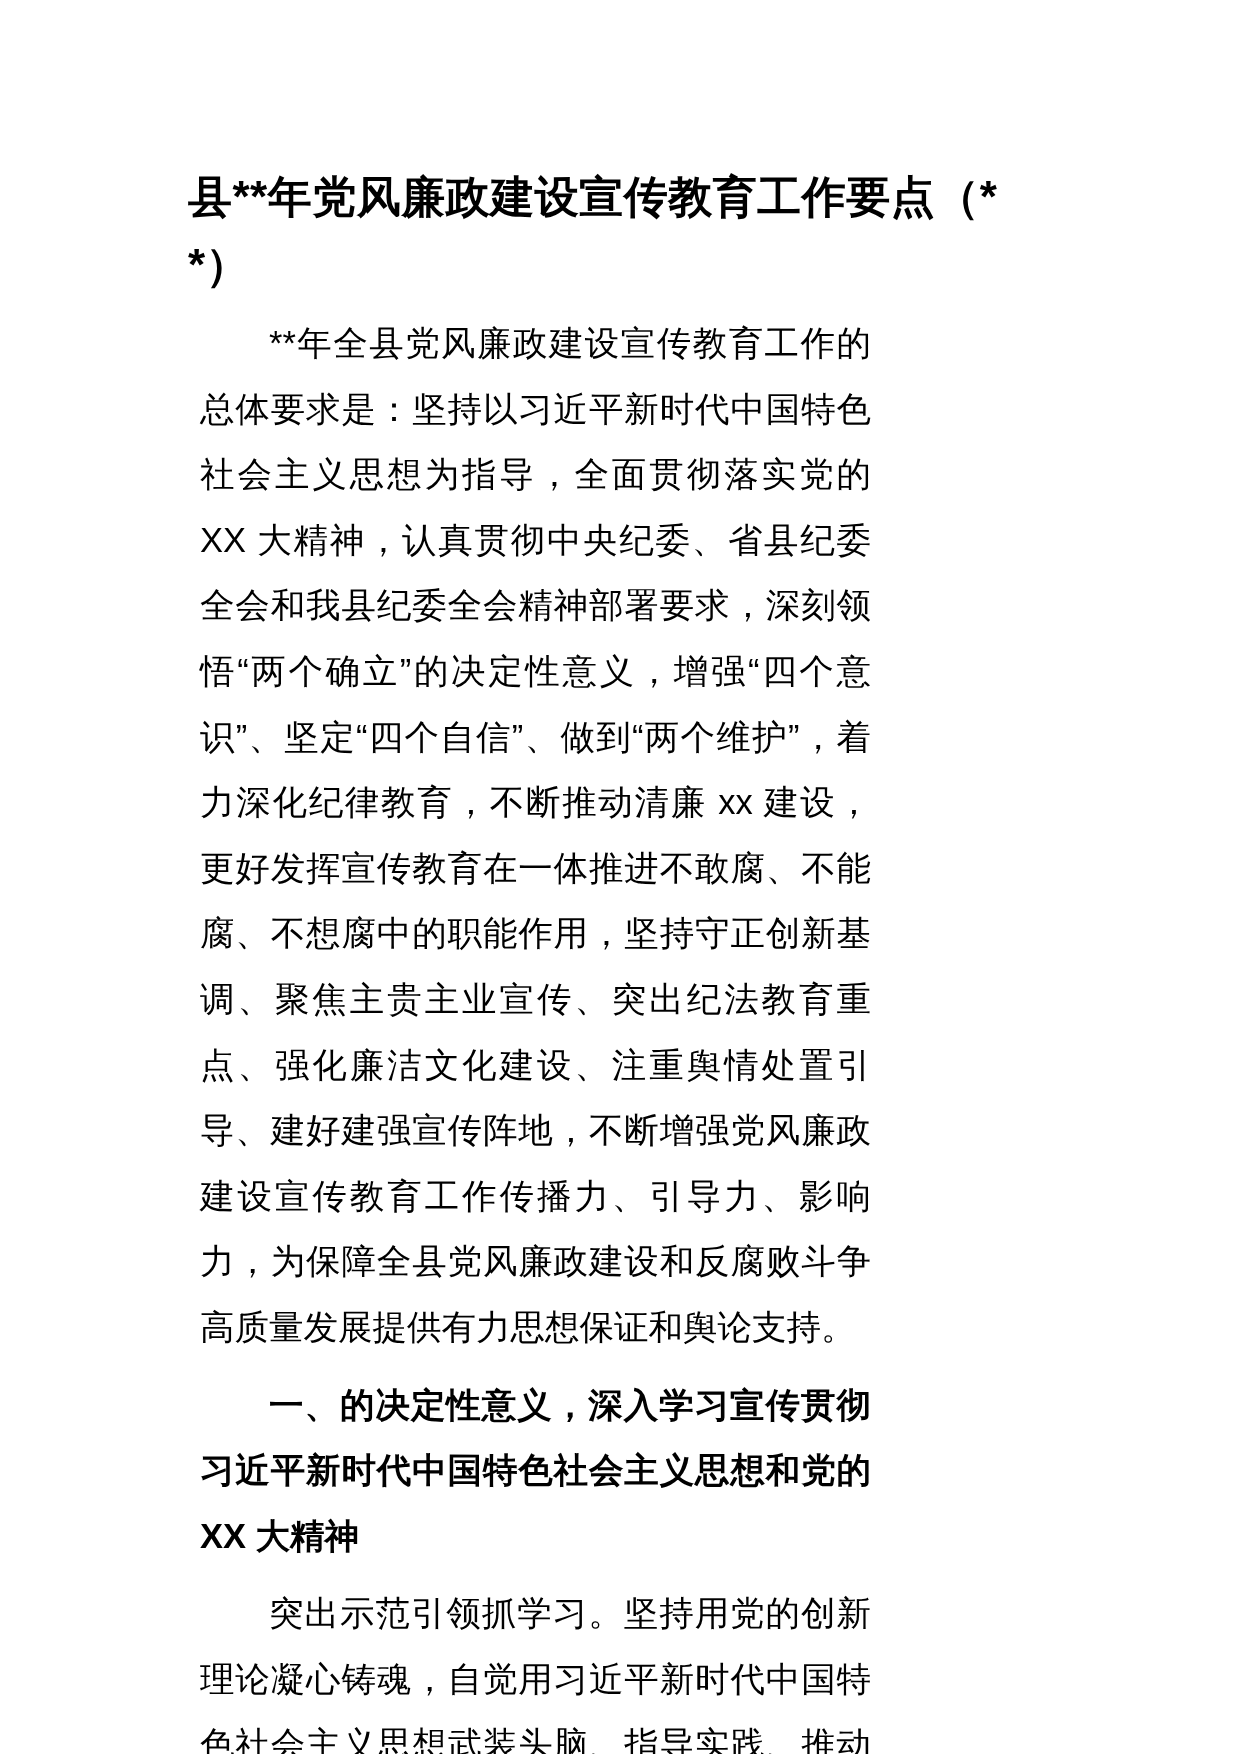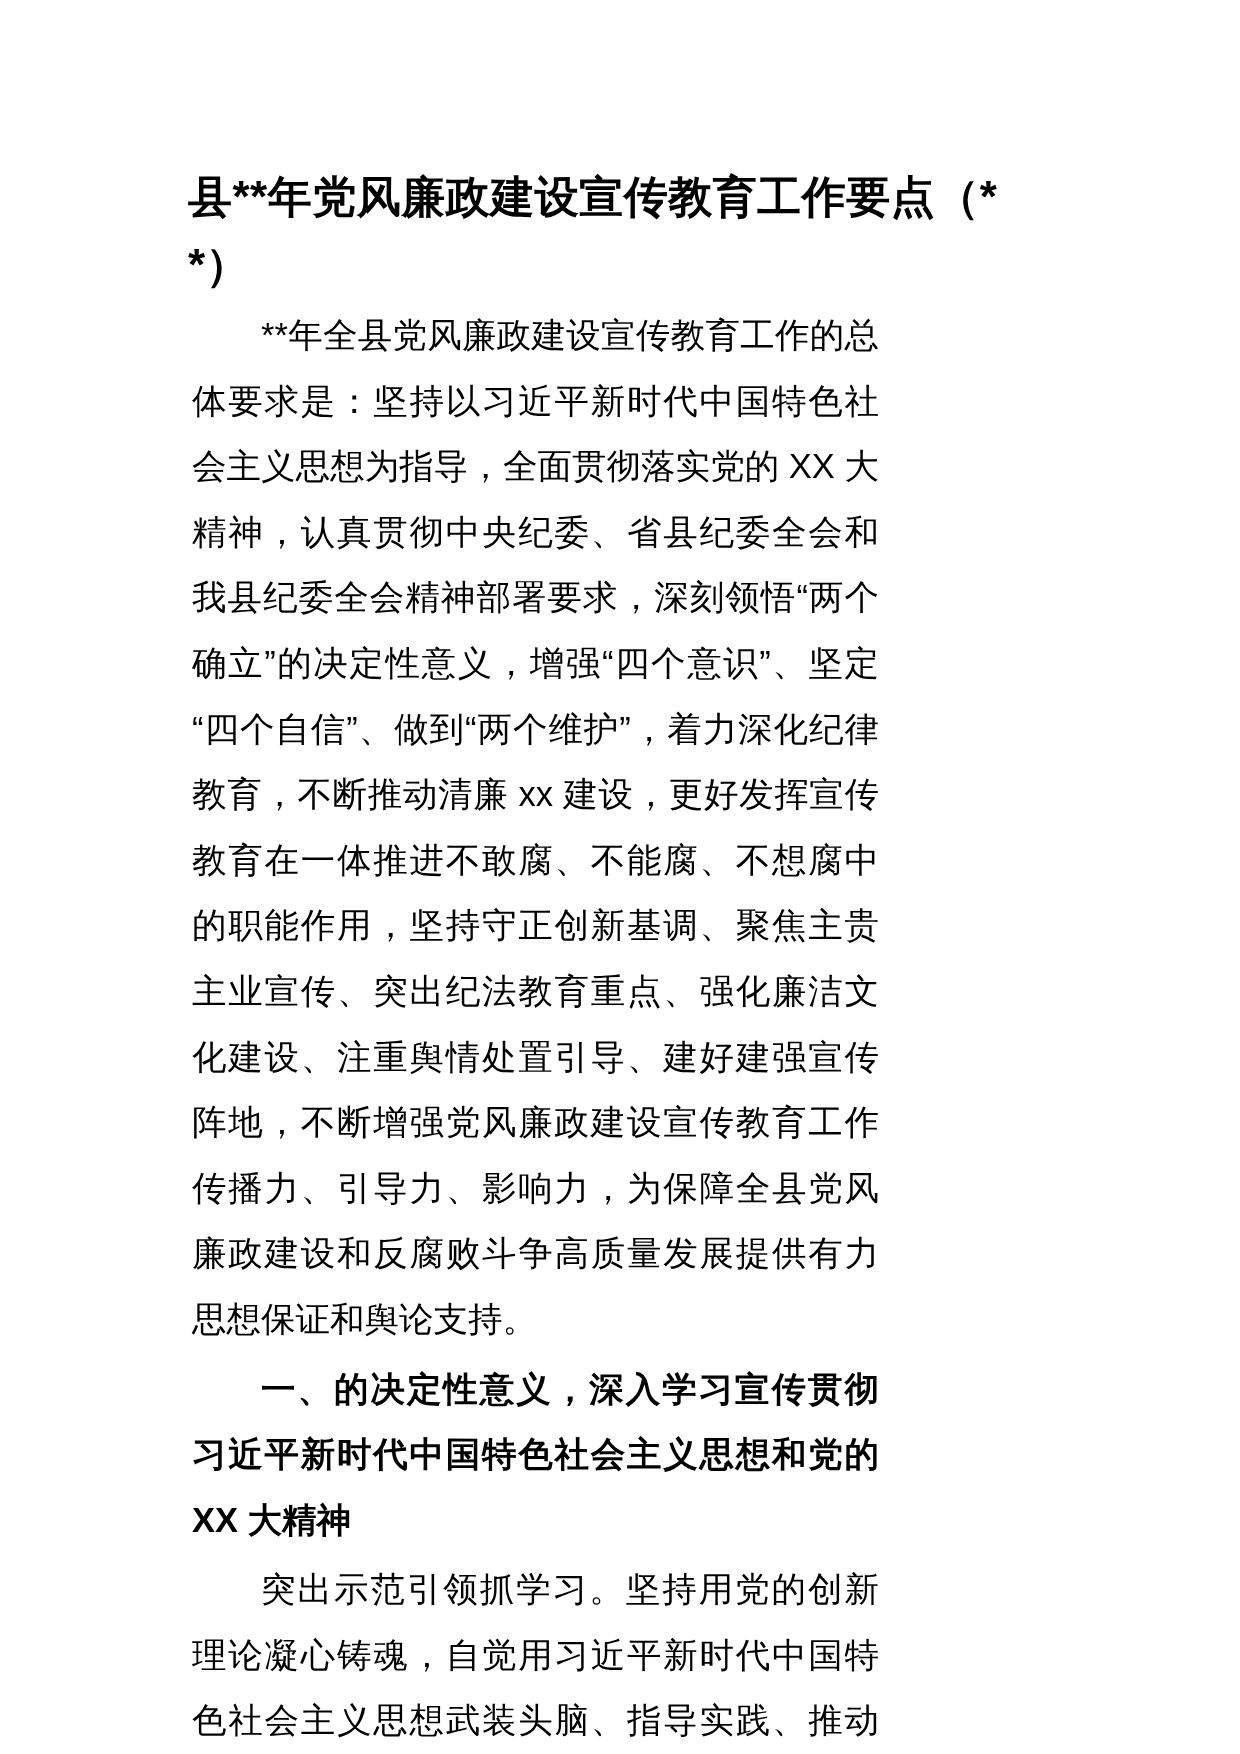--- a/index.html
+++ b/index.html
@@ -24,21 +24,21 @@
     line-height: 68px;
     font-weight: 700;
     letter-spacing: 0.5px;
     text-align: left;
   }
   .doc-title .title-line {
     display: block;
     white-space: nowrap;
   }
   .doc-body p {
-    margin: 4px;
+    margin: 12px;
     font-size: 34.5px;
     line-height: 65.6px;
     text-align: justify;
     text-indent: 2em;
     word-break: normal;
     overflow-wrap: break-word;
   }
   .doc-body p.section-heading {
     font-weight: 700;
   }

